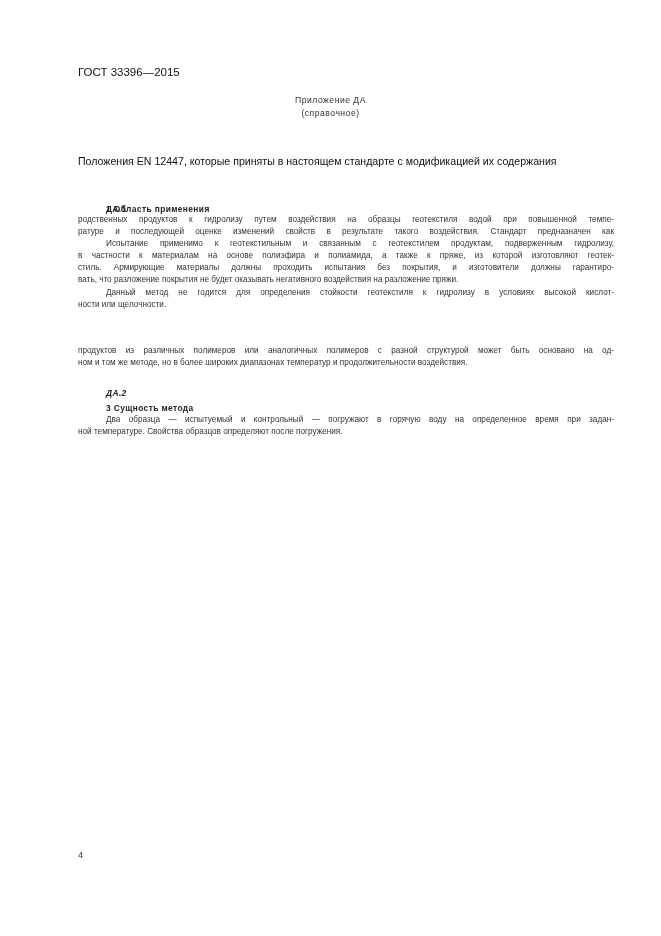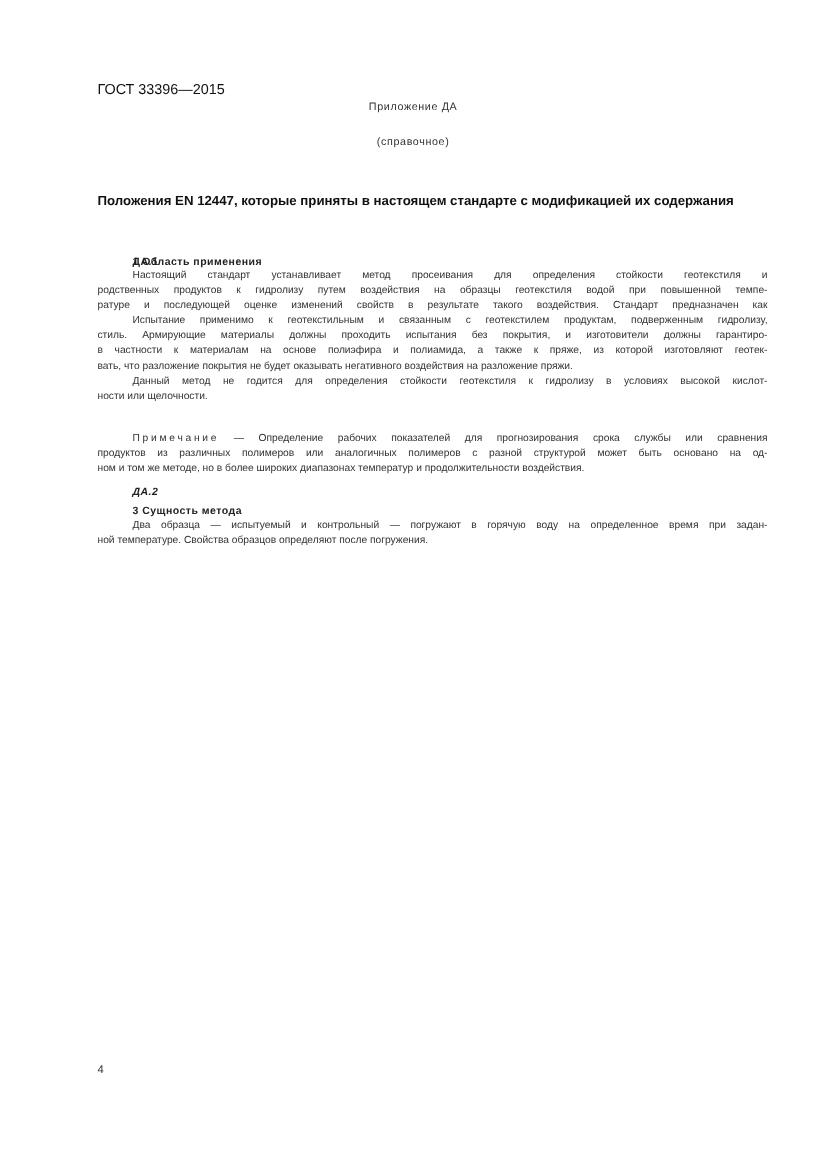--- a/index.html
+++ b/index.html
@@ -1,56 +1,54 @@
 <!DOCTYPE html>
 <html><head>
 <meta charset="utf-8">
 <style>
   html, body { margin:0; padding:0; background:#ffffff; }
   body { width:661px; height:936px; position:relative; overflow:hidden;
          font-family:"Liberation Sans", sans-serif; color:#2a2a2a; }
   .abs { position:absolute; }
   .hdr { left:78px; top:66px; font-size:11.5px; font-weight:normal; color:#111; }
   .app { left:0; width:661px; text-align:center; font-size:8.6px; letter-spacing:0.5px; color:#333; }
-  .title { left:78px; width:538px; top:155px; font-size:10.6px; font-weight:bold; color:#111; white-space:nowrap; }
+  .title { left:78px; width:538px; top:155px; font-size:10.6px; font-weight:normal; color:#111; white-space:nowrap; }
   .sec { left:106px; font-size:8.4px; font-weight:bold; color:#222; letter-spacing:0.4px; }
   .txt { left:78px; width:536px; font-size:8.2px; line-height:12.1px; color:#333; }
   .line { display:block; text-align:justify; text-align-last:justify; white-space:nowrap; height:12.1px; }
   .line.last { text-align-last:left; }
   .ind { padding-left:28px; }
   .pageno { left:78px; top:850px; font-size:9px; color:#333; }
   .sp { letter-spacing:2.2px; }
 </style>
 </head>
 <body>
 
 <div class="abs hdr">ГОСТ 33396—2015</div>
 
-<div class="abs app" style="top:80px;">Приложение ДА</div>
+<div class="abs app" style="top:95px;">Приложение ДА</div>
 <div class="abs app" style="top:108px;">(справочное)</div>
 
 <div class="abs title">Положения EN 12447, которые приняты в настоящем стандарте с модификацией их содержания</div>
 
 <div class="abs sec" style="top:188px;margin-top:16px;">ДА.1</div>
 <div class="abs sec" style="top:204px;">1  Область применения</div>
 
 <div class="abs txt" style="top:214px;">
-  <span class="line ind">Настоящий стандарт устанавливает метод просеивания для определения стойкости геотекстиля и</span>
   <span class="line">родственных продуктов к гидролизу путем воздействия на образцы геотекстиля водой при повышенной темпе-</span>
   <span class="line">ратуре и последующей оценке изменений свойств в результате такого воздействия. Стандарт предназначен как</span>
   <span class="line ind">Испытание применимо к геотекстильным и связанным с геотекстилем продуктам, подверженным гидролизу,</span>
+  <span class="line">в частности к материалам на основе полиэфира и полиамида, а также к пряже, из которой изготовляют геотек-</span>
   <span class="line">стиль. Армирующие материалы должны проходить испытания без покрытия, и изготовители должны гарантиро-</span>
-  <span class="line">в частности к материалам на основе полиэфира и полиамида, а также к пряже, из которой изготовляют геотек-</span>
   <span class="line last">вать, что разложение покрытия не будет оказывать негативного воздействия на разложение пряжи.</span>
   <span class="line ind">Данный метод не годится для определения стойкости геотекстиля к гидролизу в условиях высокой кислот-</span>
   <span class="line last">ности или щелочности.</span>
 </div>
 
 <div class="abs txt" style="top:345px;">
-  <span class="line ind"><span class="sp">Примечание</span><span> — Определение рабочих показателей для прогнозирования срока службы или сравнения</span></span>
   <span class="line">продуктов из различных полимеров или аналогичных полимеров с разной структурой может быть основано на од-</span>
   <span class="line last">ном и том же методе, но в более широких диапазонах температур и продолжительности воздействия.</span>
 </div>
 
 <div class="abs sec" style="top:388px;font-style:italic;">ДА.2</div>
 <div class="abs sec" style="top:403px;">3  Сущность метода</div>
 
 <div class="abs txt" style="top:414px;">
   <span class="line ind">Два образца — испытуемый и контрольный — погружают в горячую воду на определенное время при задан-</span>
   <span class="line last">ной температуре. Свойства образцов определяют после погружения.</span>

